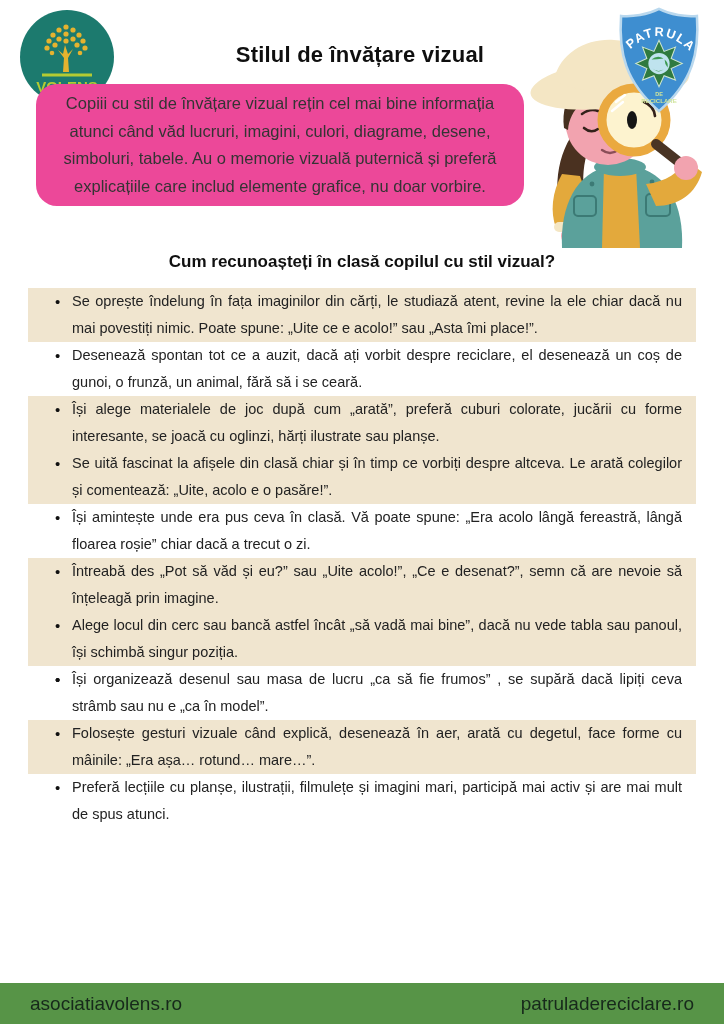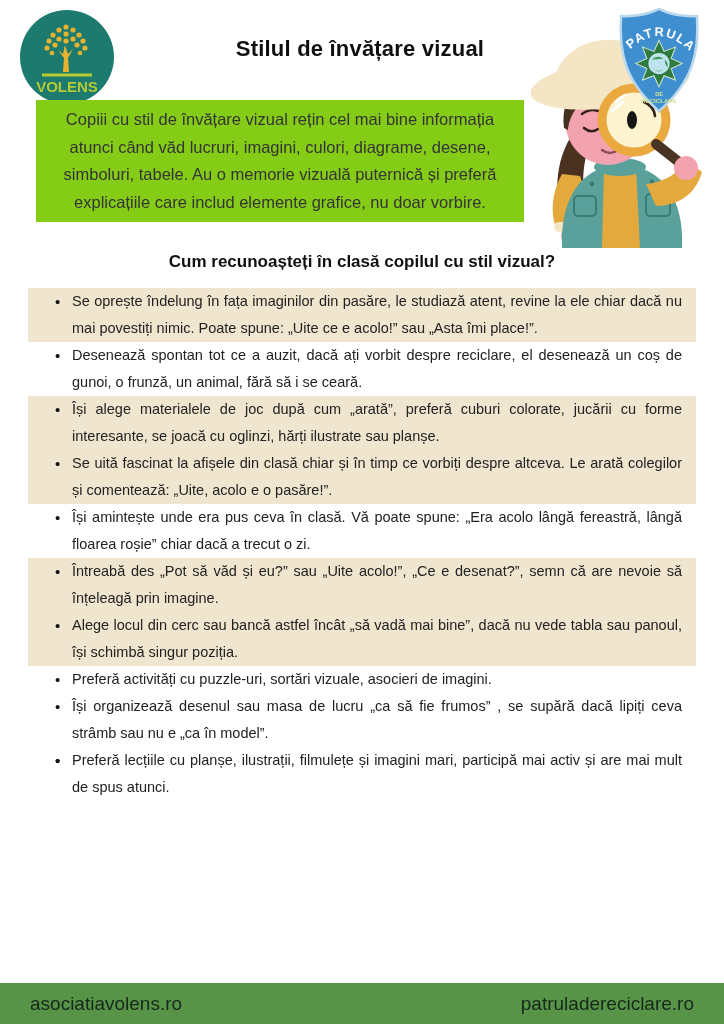--- a/index.html
+++ b/index.html
@@ -5,30 +5,30 @@
   html,body{margin:0;padding:0;background:#888;}
   .page{
     position:relative;width:724px;height:1024px;margin:0 auto;
     background:#ffffff;overflow:hidden;
     font-family:"Liberation Sans","DejaVu Sans",sans-serif;
     color:#232323;
   }
   
   .volens-logo{position:absolute;left:16px;top:8px;width:102px;height:100px;}
   .page-title{
-    position:absolute;top:36px;left:110px;width:500px;text-align:center;
+    position:absolute;top:42px;left:110px;width:500px;text-align:center;
     font-size:22px;font-weight:800;color:#0f0f0f;letter-spacing:.2px;
   }
   .badge{position:absolute;top:6px;right:22px;width:86px;height:108px;}
   .girl{position:absolute;top:36px;left:528px;width:186px;height:212px;}
   
   .intro-box{
-    position:absolute;left:36px;top:100px;width:488px;height:122px;
-    background:#84cc16;display:flex;align-items:center;justify-content:center;
-    padding:0 20px;box-sizing:border-box;
+    position:absolute;left:36px;top:84px;width:488px;height:122px;
+    background:#ec4899;display:flex;align-items:center;justify-content:center;
+    padding:0 20px;box-sizing:border-box;border-radius:21px;
   }
   .intro-box p{
     margin:0;text-align:center;font-size:16.5px;line-height:27.5px;
     color:#343434;font-weight:500;
   }
   
   .subtitle{
     position:absolute;top:252px;left:0;width:100%;text-align:center;
     font-size:17px;font-weight:700;color:#101010;
   }
@@ -137,32 +137,32 @@
   </svg>
 
   <div class="intro-box">
     <p>Copiii cu stil de învățare vizual rețin cel mai bine informația atunci când văd lucruri, imagini, culori, diagrame, desene, simboluri, tabele. Au o memorie vizuală puternică și preferă explicațiile care includ elemente grafice, nu doar vorbire.</p>
   </div>
 
   <div class="subtitle">Cum recunoașteți în clasă copilul cu stil vizual?</div>
 
   <div class="bullets">
     <ul>
-        <li class="hl"><span class="dot">•</span><span>Se oprește îndelung în fața imaginilor din pasăre, le studiază atent, revine la ele chiar dacă nu mai povestiți nimic. Poate spune: „Uite ce e acolo!” sau „Asta îmi place!”.</span></li>
+        <li class="hl"><span class="dot">•</span><span>Se oprește îndelung în fața imaginilor din cărți, le studiază atent, revine la ele chiar dacă nu mai povestiți nimic. Poate spune: „Uite ce e acolo!” sau „Asta îmi place!”.</span></li>
         <li><span class="dot">•</span><span>Desenează spontan tot ce a auzit, dacă ați vorbit despre reciclare, el desenează un coș de gunoi, o frunză, un animal, fără să i se ceară.</span></li>
         <li class="hl"><span class="dot">•</span><span>Își alege materialele de joc după cum „arată”, preferă cuburi colorate, jucării cu forme interesante, se joacă cu oglinzi, hărți ilustrate sau planșe.</span></li>
         <li><span class="dot">•</span></li>
         <li class="hl"><span class="dot">•</span><span>Se uită fascinat la afișele din clasă chiar și în timp ce vorbiți despre altceva. Le arată colegilor și comentează: „Uite, acolo e o pasăre!”.</span></li>
         <li><span class="dot">•</span><span>Își amintește unde era pus ceva în clasă. Vă poate spune: „Era acolo lângă fereastră, lângă floarea roșie” chiar dacă a trecut o zi.</span></li>
         <li class="hl"><span class="dot">•</span><span>Întreabă des „Pot să văd și eu?” sau „Uite acolo!”, „Ce e desenat?”, semn că are nevoie să înțeleagă prin imagine.</span></li>
         <li><span class="dot">•</span></li>
         <li class="hl"><span class="dot">•</span><span>Alege locul din cerc sau bancă astfel încât „să vadă mai bine”, dacă nu vede tabla sau panoul, își schimbă singur poziția.</span></li>
-        <li><span class="dot">•</span><span>Preferă activități cu puzzle-uri, sortări vizuale, asocieri de imagini.</span></li>
+        <li><span class="dot">•</span></li>
         <li><span class="dot">•</span><span>Își organizează desenul sau masa de lucru „ca să fie frumos” , se supără dacă lipiți ceva strâmb sau nu e „ca în model”.</span></li>
-        <li class="hl"><span class="dot">•</span></li>
+        <li class="hl"><span class="dot">•</span><span>Folosește gesturi vizuale când explică, desenează în aer, arată cu degetul, face forme cu mâinile: „Era așa… rotund… mare…”.</span></li>
         <li><span class="dot">•</span><span>Preferă lecțiile cu planșe, ilustrații, filmulețe și imagini mari, participă mai activ și are mai mult de spus atunci.</span></li>
       </ul>
   </div>
 
   <div class="footer">
     <span>asociatiavolens.ro</span>
     <span>patruladereciclare.ro</span>
   </div>
 
 </div>

